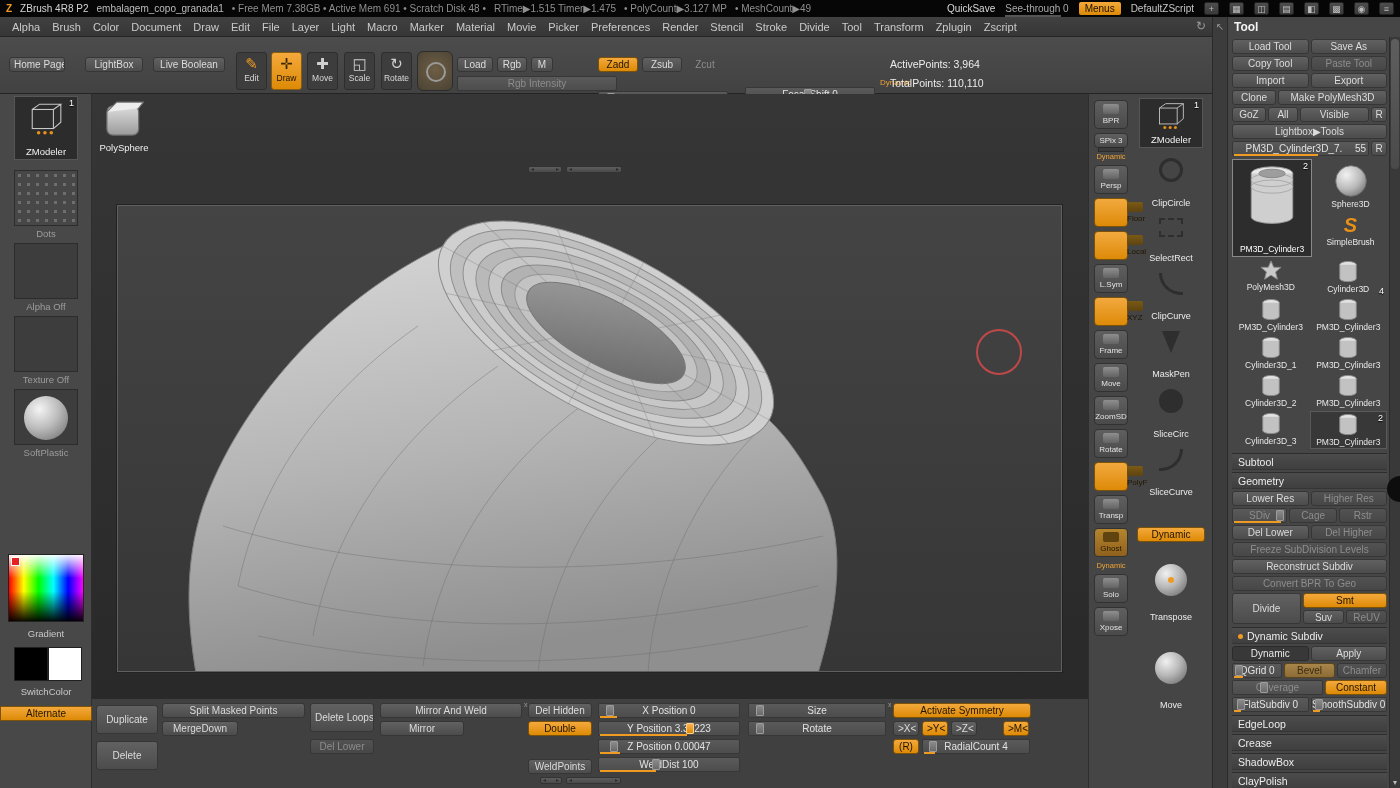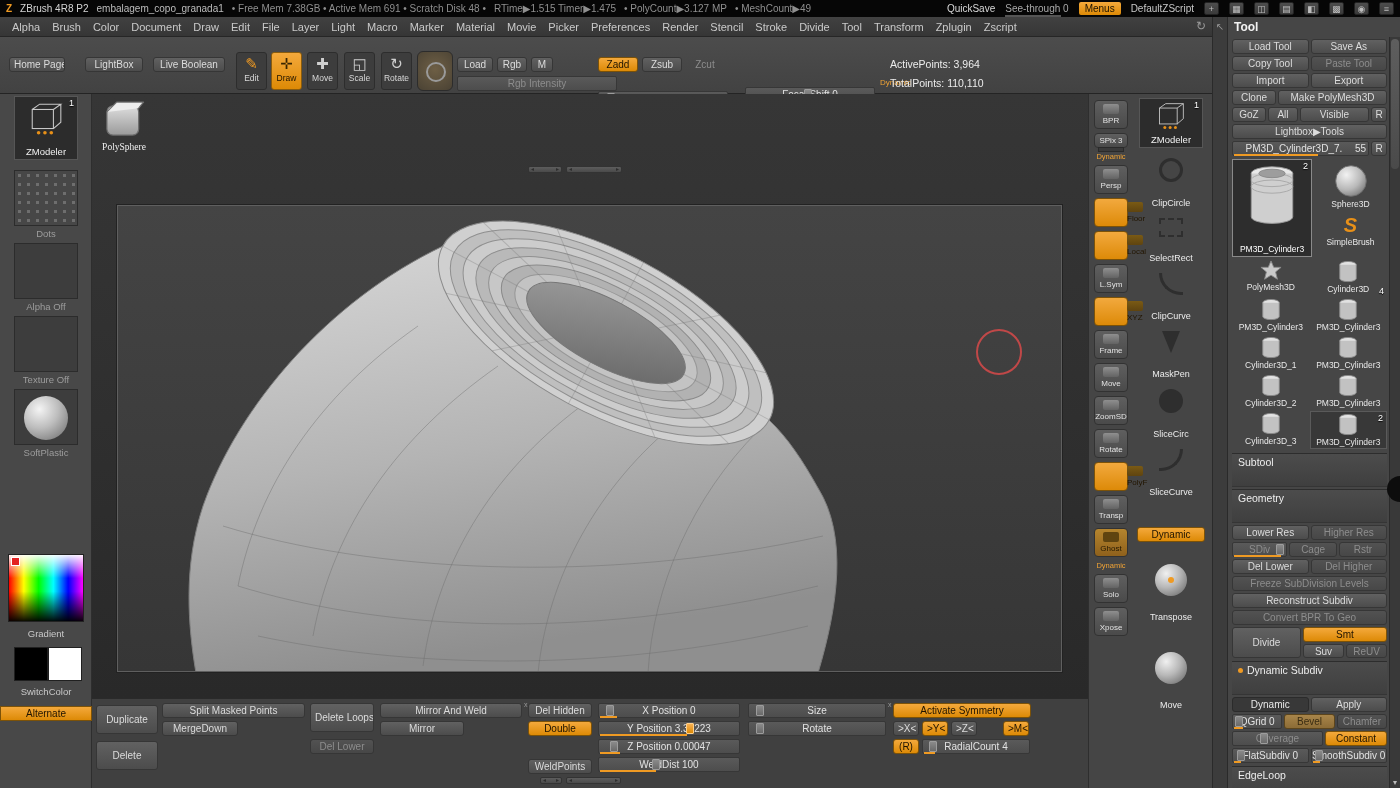--- a/index.html
+++ b/index.html
@@ -18,21 +18,21 @@
   .btn.pressed { background:#383838; color:#e8e8e8; border-color:#2b2b2b; }
   .btn.flat { background:none; border-color:transparent; color:#8d8d8d; }
   .slider { position:relative; background:linear-gradient(#5a5a5a,#4d4d4d); border:1px solid #373737; border-radius:2px;
             height:15px; font-size:10px; text-align:center; line-height:13px; color:#e2e2e2; overflow:visible; white-space:nowrap;}
   .slider.dim { color:#8d8d8d; }
   .sl-handle { position:absolute; top:1px; width:8px; height:11px; background:linear-gradient(#8a8a8a,#6a6a6a);
                border:1px solid #9c9c9c; border-radius:1px; }
   .sl-handle.orange { background:linear-gradient(#f7b052,#dd8a06); border-color:#ffd08a; }
   .sl-accent { position:absolute; left:1px; bottom:-1px; height:2px; background:#ef9a23; }
   .hdrbar { background:linear-gradient(#4c4c4c,#3f3f3f); border-top:1px solid #2d2d2d; border-bottom:1px solid #353535;
-            color:#ededed; padding:2px 6px; font-size:10.5px; height:34px; }
+            color:#ededed; padding:2px 6px; font-size:10.5px; height:17px; }
   .badge { position:absolute; top:1px; right:3px; font-size:9px; color:#fff; text-shadow:0 1px 1px #000; }
 
   
   #titlebar { position:absolute; left:0; top:0; width:1400px; height:17px; background:#060606;
               display:flex; align-items:center; gap:8px; padding:0 6px; font-size:10px; color:#a9a9a9; }
   .tb-logo { color:#ef9a23; font-weight:bold; }
   .tb-app { color:#d5d5d5; }
   .tb-doc { color:#bdbdbd; }
   .tb-dim { color:#8f8f8f; }
   .tb-right { margin-left:auto; display:flex; align-items:center; gap:10px; }
@@ -66,21 +66,21 @@
   .zthumb { background:#2c2c2c; border:1px solid #565656; position:relative; text-align:center; }
   .zthumb .zl { position:absolute; bottom:2px; left:0; right:0; font-size:9.5px; color:#f2f2f2; }
   .sphere { border-radius:50%; background:radial-gradient(circle at 35% 30%, #f4f4f4, #bdbdbd 45%, #7e7e7e 85%); }
   #colorpicker { position:absolute; left:8px; top:460px; width:76px; height:68px; border:1px solid #222;
     background: linear-gradient(to bottom, rgba(255,255,255,.95), rgba(255,255,255,0) 35%, rgba(0,0,0,0) 55%, rgba(0,0,0,.95)),
                 linear-gradient(to right, #f00, #ff0 20%, #0f0 40%, #0ff 60%, #00f 80%, #f0f 100%); }
   #colorpicker .cur { position:absolute; left:2px; top:2px; width:9px; height:9px; background:#e32222; border:1px solid #fff; }
   .swatch { position:absolute; top:553px; width:34px; height:34px; border:1px solid #202020; }
 
   
-  #canvas { position:absolute; left:92px; top:94px; width:1119px; height:604px; background:linear-gradient(#363636,#292929);font-family:Liberation Serif, serif; }
+  #canvas { position:absolute; left:92px; top:94px; width:1119px; height:604px; background:linear-gradient(#363636,#292929); }
   #document { position:absolute; left:25px; top:111px; width:945px; height:467px; overflow:hidden;
               background:linear-gradient(#444444,#363636); border:1px solid #5f5f5f; box-shadow:0 0 0 1px #222; }
   #quickpick { position:absolute; left:4px; top:2px; width:56px; text-align:center; }
   #quickpick .zl2 { display:block; font-size:9.5px; color:#f0f0f0; margin-top:2px; }
   .scrollw { position:absolute; height:7px; background:linear-gradient(#5d5d5d,#4a4a4a); border:1px solid #333; border-radius:2px;
              display:flex; justify-content:space-between; font-size:6px; line-height:5px; color:#2e2e2e; padding:0 2px; }
 
   
   #bottombar { position:absolute; left:92px; top:698px; width:996px; height:90px; background:#404040; border-top:1px solid #2a2a2a; }
   #bottombar .btn, #bottombar .slider { position:absolute; }

